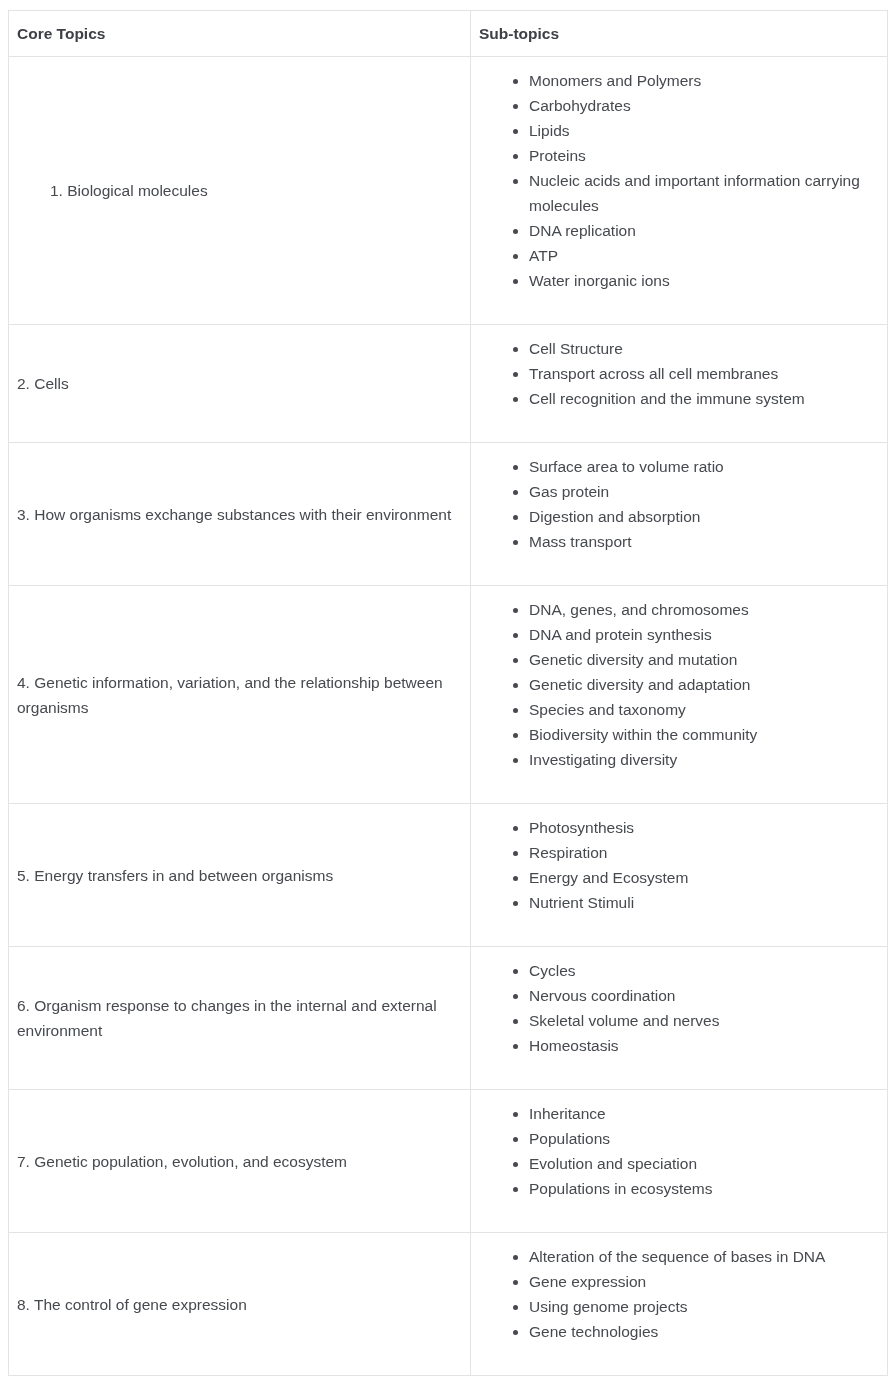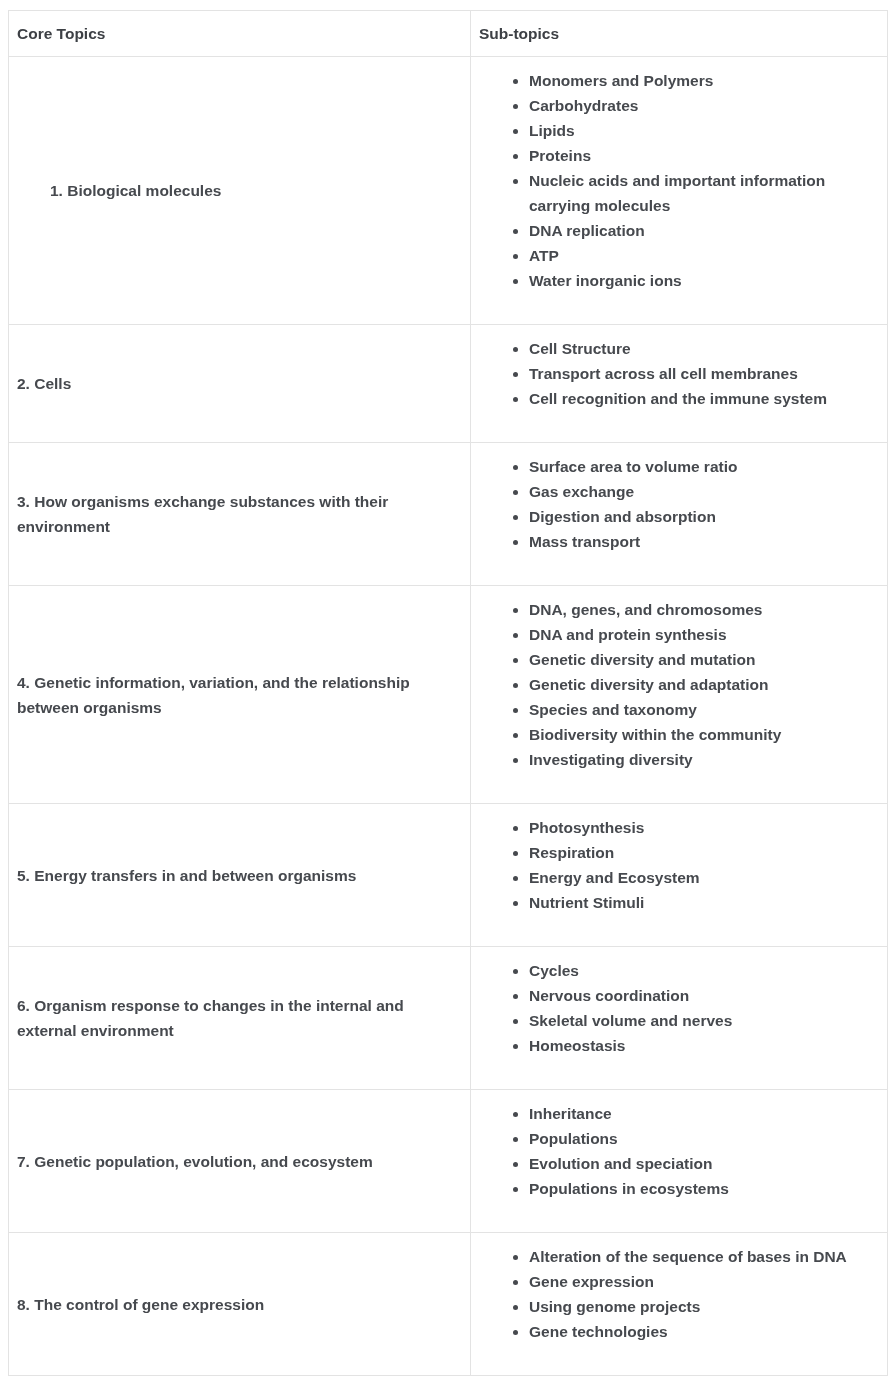--- a/index.html
+++ b/index.html
@@ -23,21 +23,20 @@
     table-layout:fixed;
     width:879px;
     margin:10px 8px 16px 8px;
     background:var(--bg);
   }
   col.c1{width:462px;}
   col.c2{width:417px;}
   th,td{
     border:1px solid var(--border);
     vertical-align:middle;
-    font-weight:bold;
   }
   th{
     text-align:left;
     font-size:15.5px;
     font-weight:bold;
     color:var(--header-text);
     padding:10px 8px;
     height:25px;
     line-height:25px;
   }
@@ -106,21 +105,21 @@
             <li>Transport across all cell membranes</li>
             <li>Cell recognition and the immune system</li>
           </ul>
         </td>
       </tr>
       <tr>
         <td class="topic-cell">3. How organisms exchange substances with their environment</td>
         <td class="subs-cell">
           <ul>
             <li>Surface area to volume ratio</li>
-            <li>Gas exchange</li>
+            <li>Gas protein</li>
             <li>Digestion and absorption</li>
             <li>Mass transport</li>
           </ul>
         </td>
       </tr>
       <tr>
         <td class="topic-cell">4. Genetic information, variation, and the relationship between organisms</td>
         <td class="subs-cell">
           <ul>
             <li>DNA, genes, and chromosomes</li>

